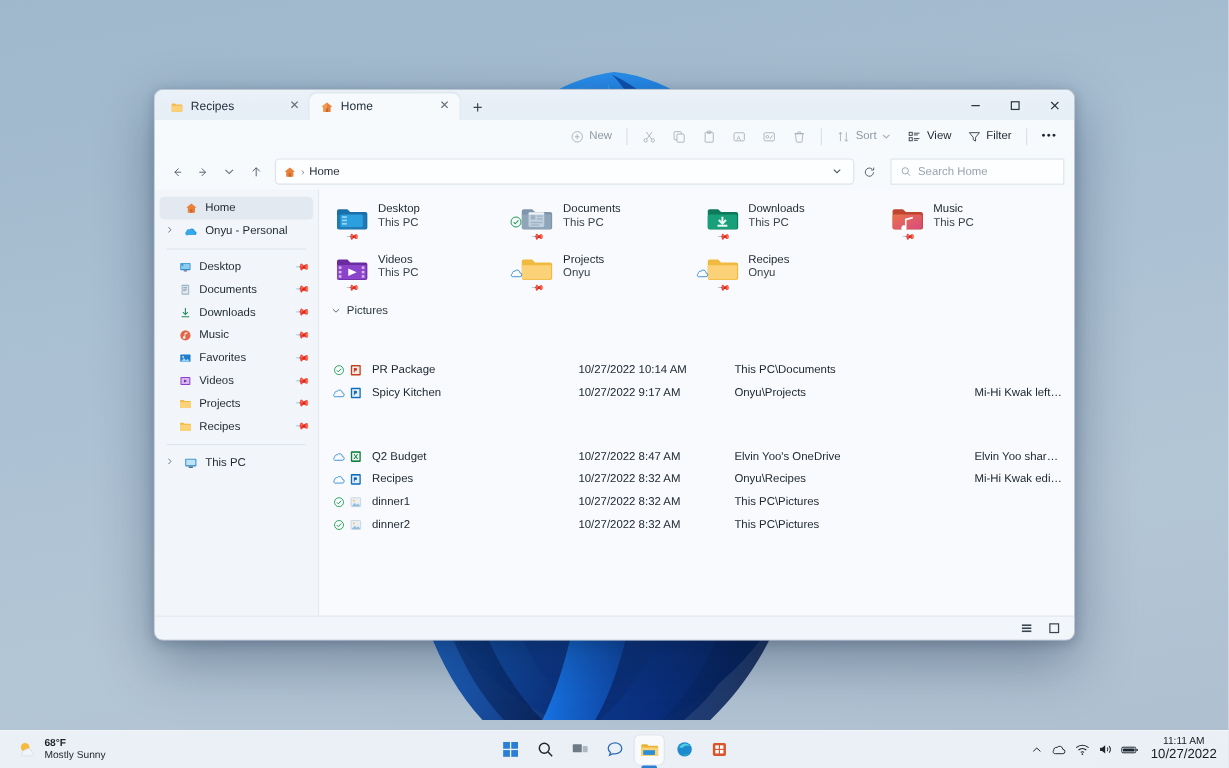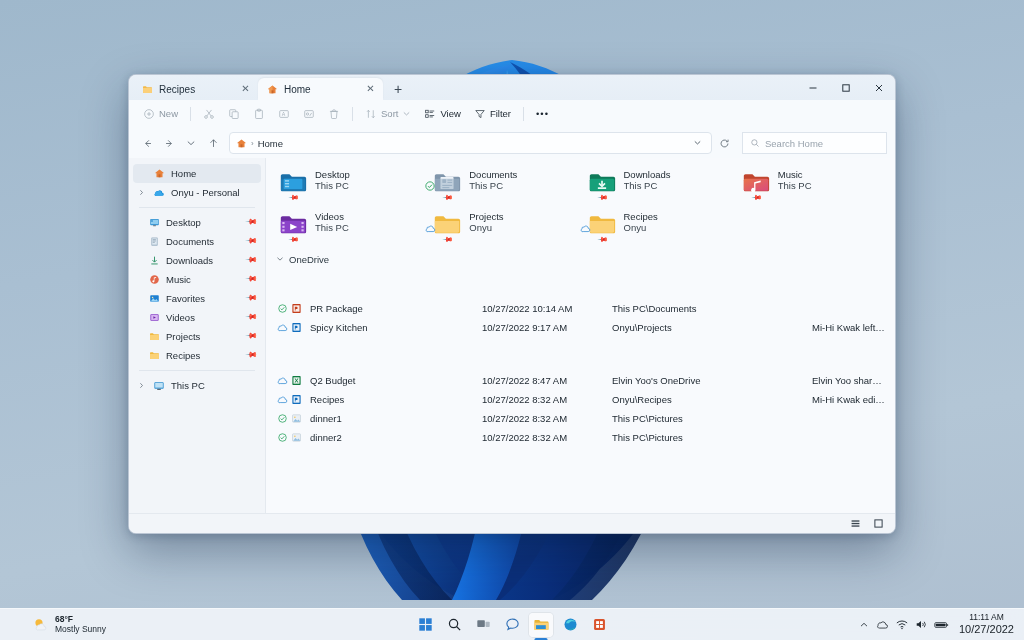--- a/index.html
+++ b/index.html
@@ -56,20 +56,21 @@
   .wc {
     width: 33px; height: 25px; display: flex; align-items: center; justify-content: center;
     font-size: 9px; color: #2a3640;
   }
 
   
   .cmdbar {
     height: 28px; background: #f7fafd; display: flex; align-items: center;
     padding: 0 8px; gap: 1px; flex: none;
     border-bottom: 1px solid rgba(0,0,0,.0);
+    justify-content: flex-end;
   }
   .cmd-item {
     height: 22px; display: flex; align-items: center; gap: 4px;
     padding: 0 6px; border-radius: 4px; font-size: 9.5px; color: #8d98a3;
   }
   .cmd-item.enabled { color: #1c2630; }
   .cmd-sep { width: 1px; height: 14px; background: #d9e0e8; margin: 0 5px; }
   .ico { display: inline-block; line-height: 0; }
 
   
@@ -166,21 +167,21 @@
   }
 
   
   #taskbar {
     position: absolute; left: 0; bottom: 0; width: 1024px; height: 32px;
     background: rgba(243,246,250,.88); backdrop-filter: blur(18px);
     border-top: 1px solid rgba(255,255,255,.5);
     display: flex; align-items: center;
   }
   .weather {
-    display: flex; align-items: center; gap: 6px; padding-left: 32px; width: 200px;
+    display: flex; align-items: center; gap: 6px; padding-left: 14px; width: 200px;
   }
   .weather-text { line-height: 1.12; }
   .weather-temp { font-size: 8.5px; font-weight: bold; color: #1b242c; }
   .weather-cond { font-size: 8.5px; color: #202a33; }
   .tb-center {
     position: absolute; left: 50%; transform: translateX(-50%);
     display: flex; align-items: center; gap: 5px;
   }
   .tb-btn {
     width: 24px; height: 24px; display: flex; align-items: center; justify-content: center;
@@ -758,21 +759,21 @@
           </div>
 
         </div>
 
         <div class="section-head">
           <span class="sec-chev">
             <svg width="8" height="8" viewBox="0 0 10 10">
                 <path d="M1.8 3.4 5 6.4 8.2 3.4" fill="none" stroke="#5a6670" stroke-width="1"></path>
               </svg>
           </span>
-          <span>OneDrive</span>
+          <span>Pictures</span>
         </div>
 
         <div class="rows">
           <div class="frow">
             <span class="fr-sync">
               <svg width="9" height="9" viewBox="0 0 12 12">
                   <circle cx="6" cy="6" r="5" fill="none" stroke="#1f9d55" stroke-width="1"></circle>
                   <path d="M3.6 6.2 5.2 7.8 8.4 4.4" fill="none" stroke="#1f9d55" stroke-width="1.1"></path>
                 </svg>
             </span>

